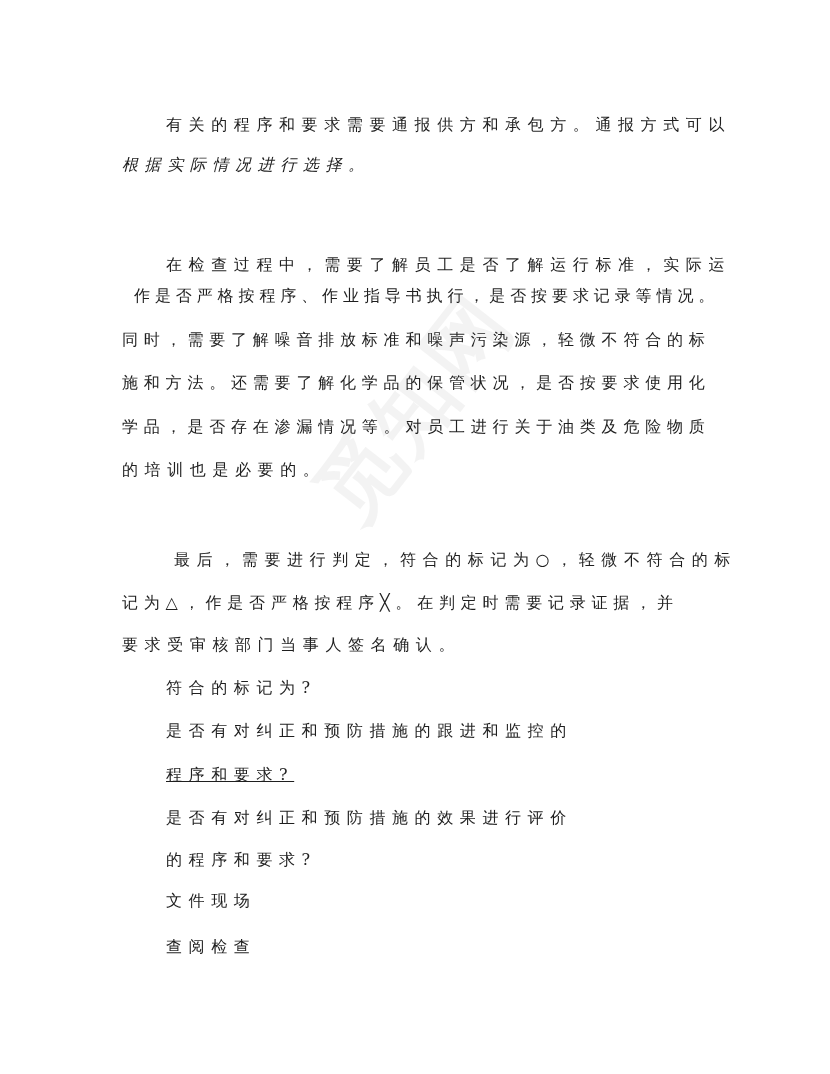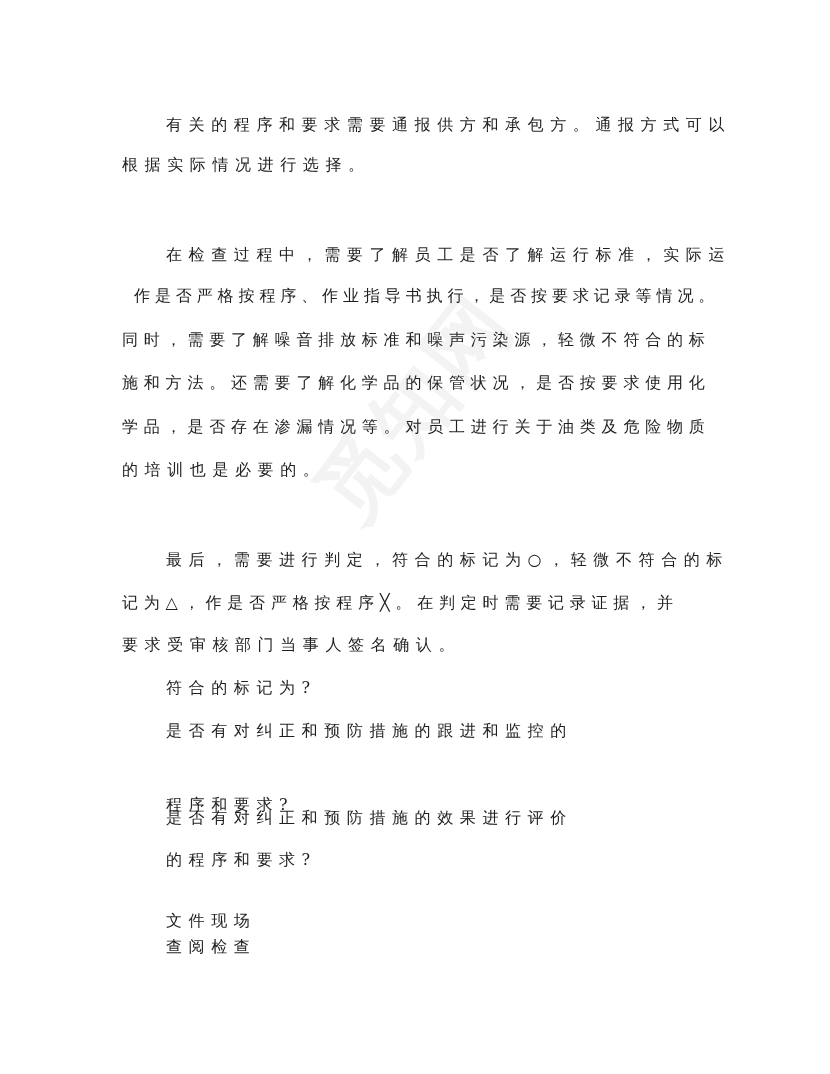--- a/index.html
+++ b/index.html
@@ -51,34 +51,34 @@
     }
   </style>
 </head>
 <body>
 
 <div class="page">
 
   <div class="watermark">觅知网</div>
 
   <div class="line indent" style="top:112px;">有关的程序和要求需要通报供方和承包方。通报方式可以</div>
-  <div class="line" style="top:152px;">根据实际情况进行选择。</div>
+  <div class="line" style="top:152px;font-style:italic;">根据实际情况进行选择。</div>
 
-  <div class="line indent" style="top:242px;">在检查过程中，需要了解员工是否了解运行标准，实际运</div>
+  <div class="line indent" style="top:252px;">在检查过程中，需要了解员工是否了解运行标准，实际运</div>
   <div class="line" style="top:283px; letter-spacing:4.9px;margin-left:12px;">作是否严格按程序、作业指导书执行，是否按要求记录等情况。</div>
   <div class="line" style="top:327px; letter-spacing:5.8px;">同时，需要了解噪音排放标准和噪声污染源，轻微不符合的标</div>
   <div class="line" style="top:370px; letter-spacing:5.8px;">施和方法。还需要了解化学品的保管状况，是否按要求使用化</div>
   <div class="line" style="top:414px; letter-spacing:5.8px;">学品，是否存在渗漏情况等。对员工进行关于油类及危险物质</div>
   <div class="line" style="top:457px;">的培训也是必要的。</div>
 
-  <div class="line indent" style="top:547px;">最后，需要进行判定，符合的标记为○，轻微不符合的标</div>
+  <div class="line indent" style="top:547px;margin-left:8px;">最后，需要进行判定，符合的标记为○，轻微不符合的标</div>
   <div class="line" style="top:590px; letter-spacing:5.8px;">记为△，作是否严格按程序╳。在判定时需要记录证据，并</div>
   <div class="line" style="top:632px;">要求受审核部门当事人签名确认。</div>
 
   <div class="line indent" style="top:675px;">符合的标记为?</div>
   <div class="line indent" style="top:718px;">是否有对纠正和预防措施的跟进和监控的</div>
-  <div class="line indent" style="top:792px;">程序和要求?</div>
+  <div class="line indent" style="top:762px;text-decoration:underline;">程序和要求?</div>
   <div class="line indent" style="top:805px;">是否有对纠正和预防措施的效果进行评价</div>
   <div class="line indent" style="top:847px;text-align:center;">的程序和要求?</div>
-  <div class="line indent" style="top:908px;">文件现场</div>
+  <div class="line indent" style="top:888px;">文件现场</div>
   <div class="line indent" style="top:934px;">查阅检查</div>
 
 </div>
 
 </body></html>

